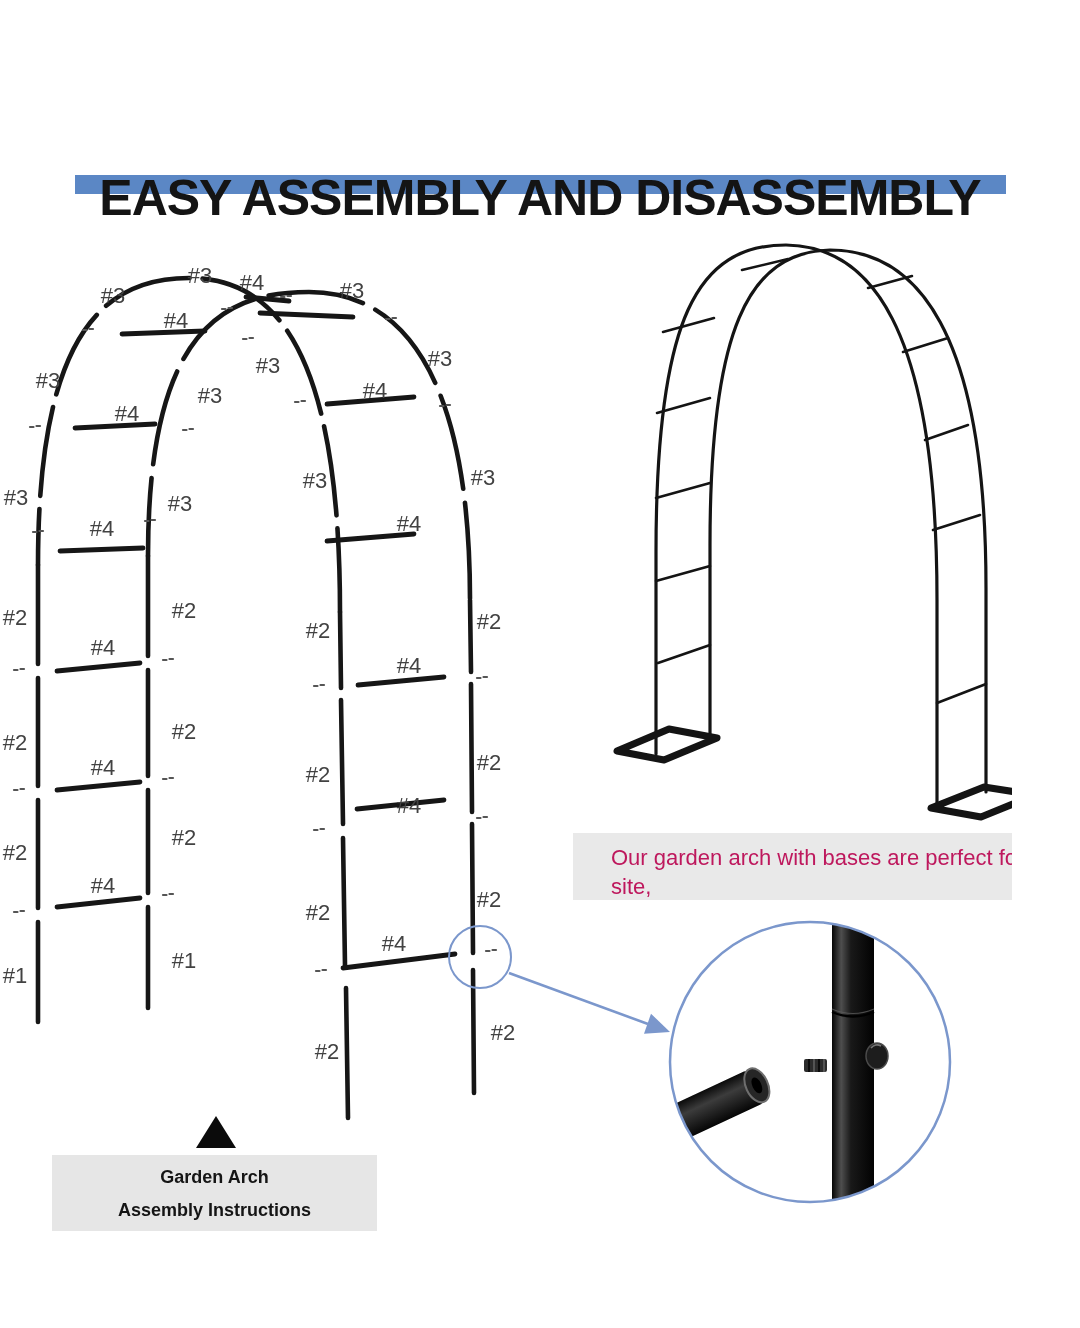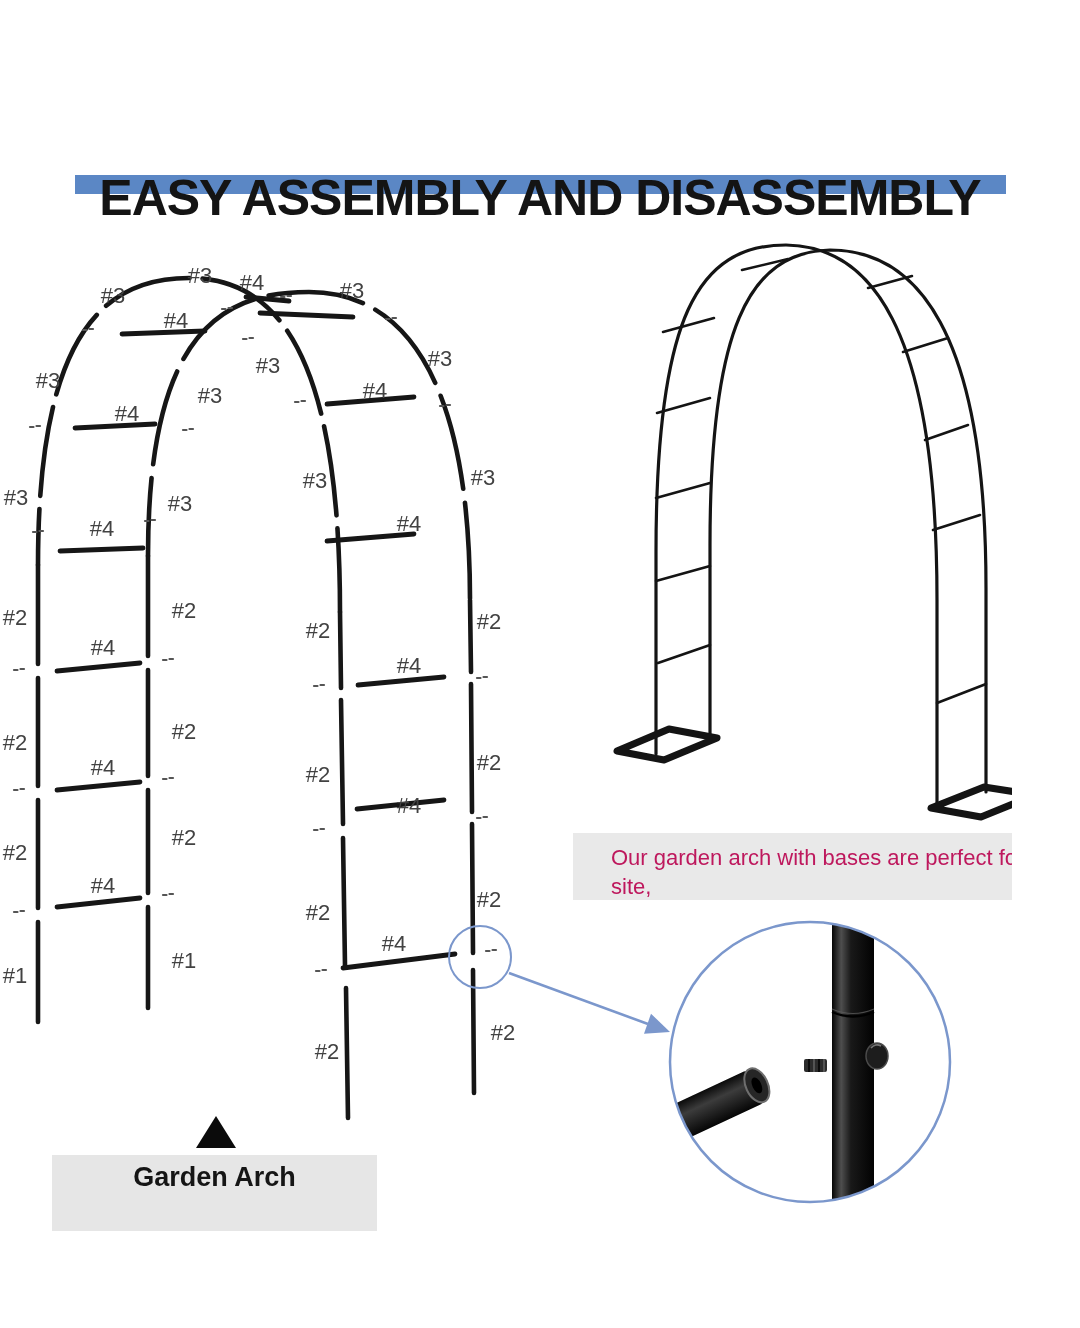--- a/index.html
+++ b/index.html
@@ -15,21 +15,21 @@
   .title-band{position:absolute;left:75px;top:175px;width:931px;height:19px;background:var(--band-blue);}
   .page-title{position:absolute;left:0;top:139px;width:1080px;text-align:center;
     font-weight:700;font-size:50px;line-height:1;letter-spacing:-1px;color:#141414;white-space:nowrap;}
   .diagram-svg{position:absolute;left:0;top:0;width:1080px;height:1328px;}
   .labels-layer{position:absolute;left:0;top:0;width:1080px;height:1328px;pointer-events:none;}
   .part-label{position:absolute;transform:translate(-50%,-50%);font-size:22px;font-weight:500;
     color:var(--label-gray);white-space:nowrap;letter-spacing:0px;}
   .info-box{position:absolute;left:573px;top:833px;width:469px;height:57px;background:var(--box-gray);
     padding:10px 0 0 38px;font-size:22px;line-height:29px;color:#be185d;}
   .caption-box{position:absolute;left:52px;top:1155px;width:325px;height:70px;background:#e6e6e6;
-    text-align:center;padding-top:6px;font-weight:700;font-size:27px;line-height:33px;color:#151515;}
+    text-align:center;padding-top:6px;font-weight:700;font-size:18px;line-height:33px;color:#151515;}
   .pointer-triangle{position:absolute;left:196px;top:1116px;width:0;height:0;
     border-left:20px solid transparent;border-right:20px solid transparent;border-bottom:32px solid #0b0b0b;}
 </style>
 </head>
 <body>
 
 <div class="page">
 
   <div class="title-band"></div>
   <h1 class="page-title">EASY ASSEMBLY AND DISASSEMBLY</h1>
@@ -221,15 +221,16 @@
       <span class="part-label" style="left: 503px; top: 1033px;">#2</span>
     </div>
 
   <div class="info-box">
     <div>Our garden arch with bases are perfect for any site,</div>
   </div>
 
   <div class="pointer-triangle"></div>
   <div class="caption-box">
     <div>Garden Arch</div>
+    <div>Assembly Instructions</div>
   </div>
 
 </div>
 
 </body></html>

